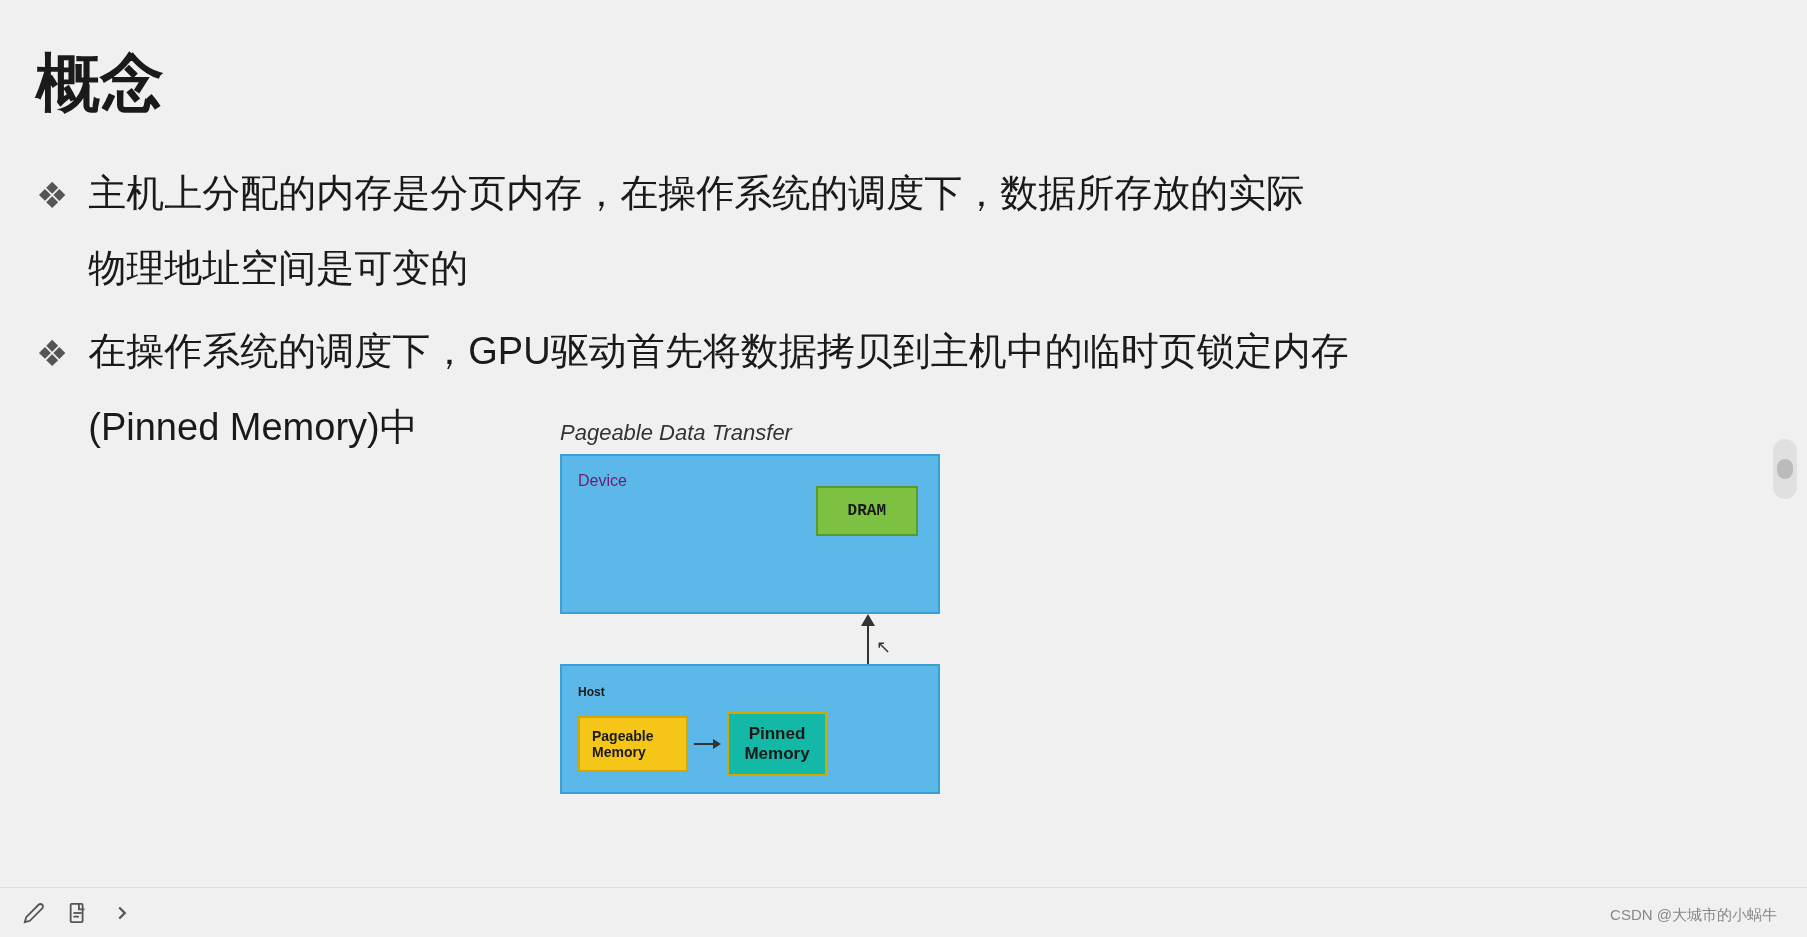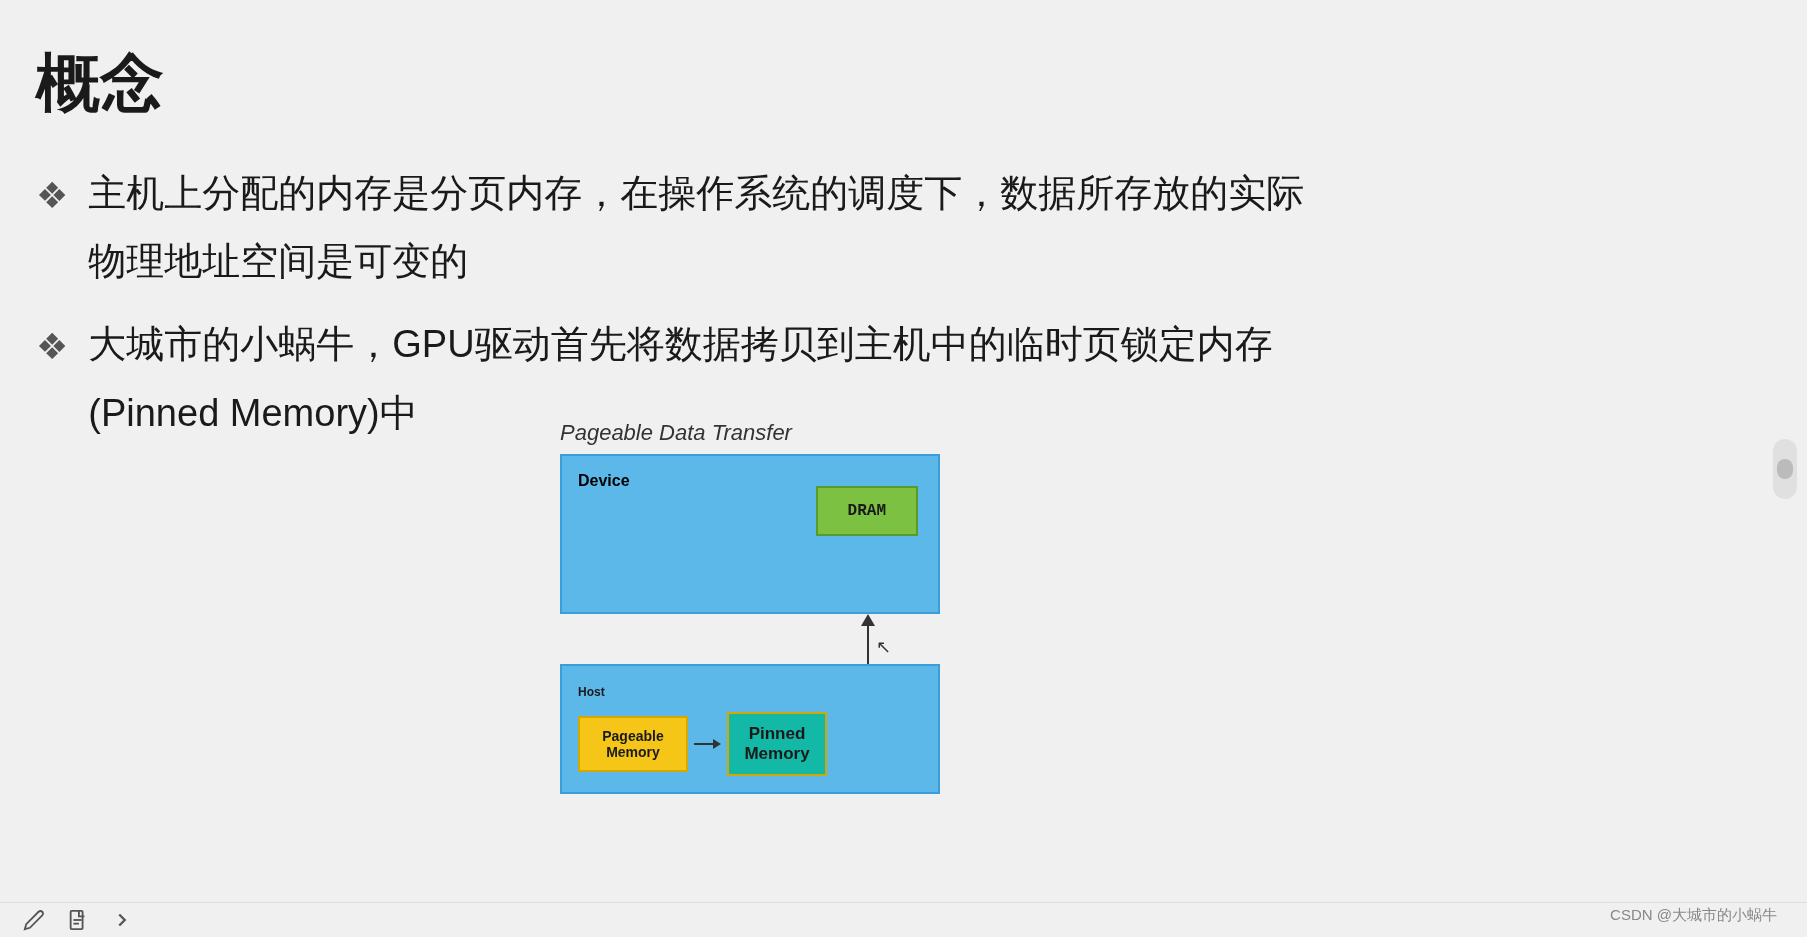--- a/index.html
+++ b/index.html
@@ -55,21 +55,21 @@
       flex-shrink: 0;
     }
 
     .bullet-text {
       flex: 1;
     }
 
     .bullet-text-line2 {
       padding-left: 0;
       display: block;
-      margin-top: 15px;
+      margin-top: 22px;
     }
 
     .diagram-area {
       position: absolute;
       left: 560px;
       top: 420px;
       width: 380px;
     }
 
     .diagram-title {
@@ -85,22 +85,22 @@
       background: #5bb8e8;
       border: 2px solid #3a9fd6;
       padding: 16px 16px 20px 16px;
       margin-bottom: 0;
       position: relative;
       height: 160px;
     }
 
     .device-label {
       font-size: 16px;
-      font-weight: bold;
-      color: #000000;
+      font-weight: normal;
+      color: #701a75;
       font-family: Arial, sans-serif;
       text-align: right;
     }
 
     .dram-box {
       background: #7dc142;
       border: 2px solid #5a9a2a;
       padding: 14px 30px;
       position: absolute;
       right: 20px;
@@ -139,21 +139,20 @@
     }
 
     .pageable-box {
       background: #f5c518;
       border: 2px solid #d4a800;
       padding: 10px 12px;
       font-size: 14px;
       font-weight: bold;
       color: #1a1a1a;
       font-family: Arial, sans-serif;
-      text-align: center;
       min-width: 110px;
     }
 
     .pinned-box {
       background: #14b8a6;
       border: 2px solid #d4a800;
       padding: 10px 12px;
       font-size: 17px;
       font-weight: bold;
       color: #1a1a1a;
@@ -227,21 +226,21 @@
       font-size: 18px;
       color: #333;
     }
 
     
     .bottom-bar {
       position: absolute;
       bottom: 0;
       left: 0;
       right: 0;
-      height: 35px;
+      height: 50px;
       background: #f0f0f0;
       display: flex;
       align-items: center;
       padding: 0 20px;
       border-top: 1px solid #ddd;
     }
 
     .bottom-icons {
       display: flex;
       align-items: center;
@@ -303,21 +302,21 @@
     <li class="bullet-item">
       <span class="bullet-diamond">❖</span>
       <span class="bullet-text">
         <span>主机上分配的内存是分页内存，在操作系统的调度下，数据所存放的实际</span>
         <span class="bullet-text-line2">物理地址空间是可变的</span>
       </span>
     </li>
     <li class="bullet-item">
       <span class="bullet-diamond">❖</span>
       <span class="bullet-text">
-        <span>大城市的小蜗牛，GPU驱动首先将数据拷贝到主机中的临时页锁定内存</span>
+        <span>在操作系统的调度下，GPU驱动首先将数据拷贝到主机中的临时页锁定内存</span>
         <span class="bullet-text-line2">(Pinned Memory)中</span>
       </span>
     </li>
   </ul>
 
   <div class="diagram-area">
     <div class="diagram-title">Pageable Data Transfer</div>
 
     <div class="device-box">
       <span class="device-label">Device</span>

